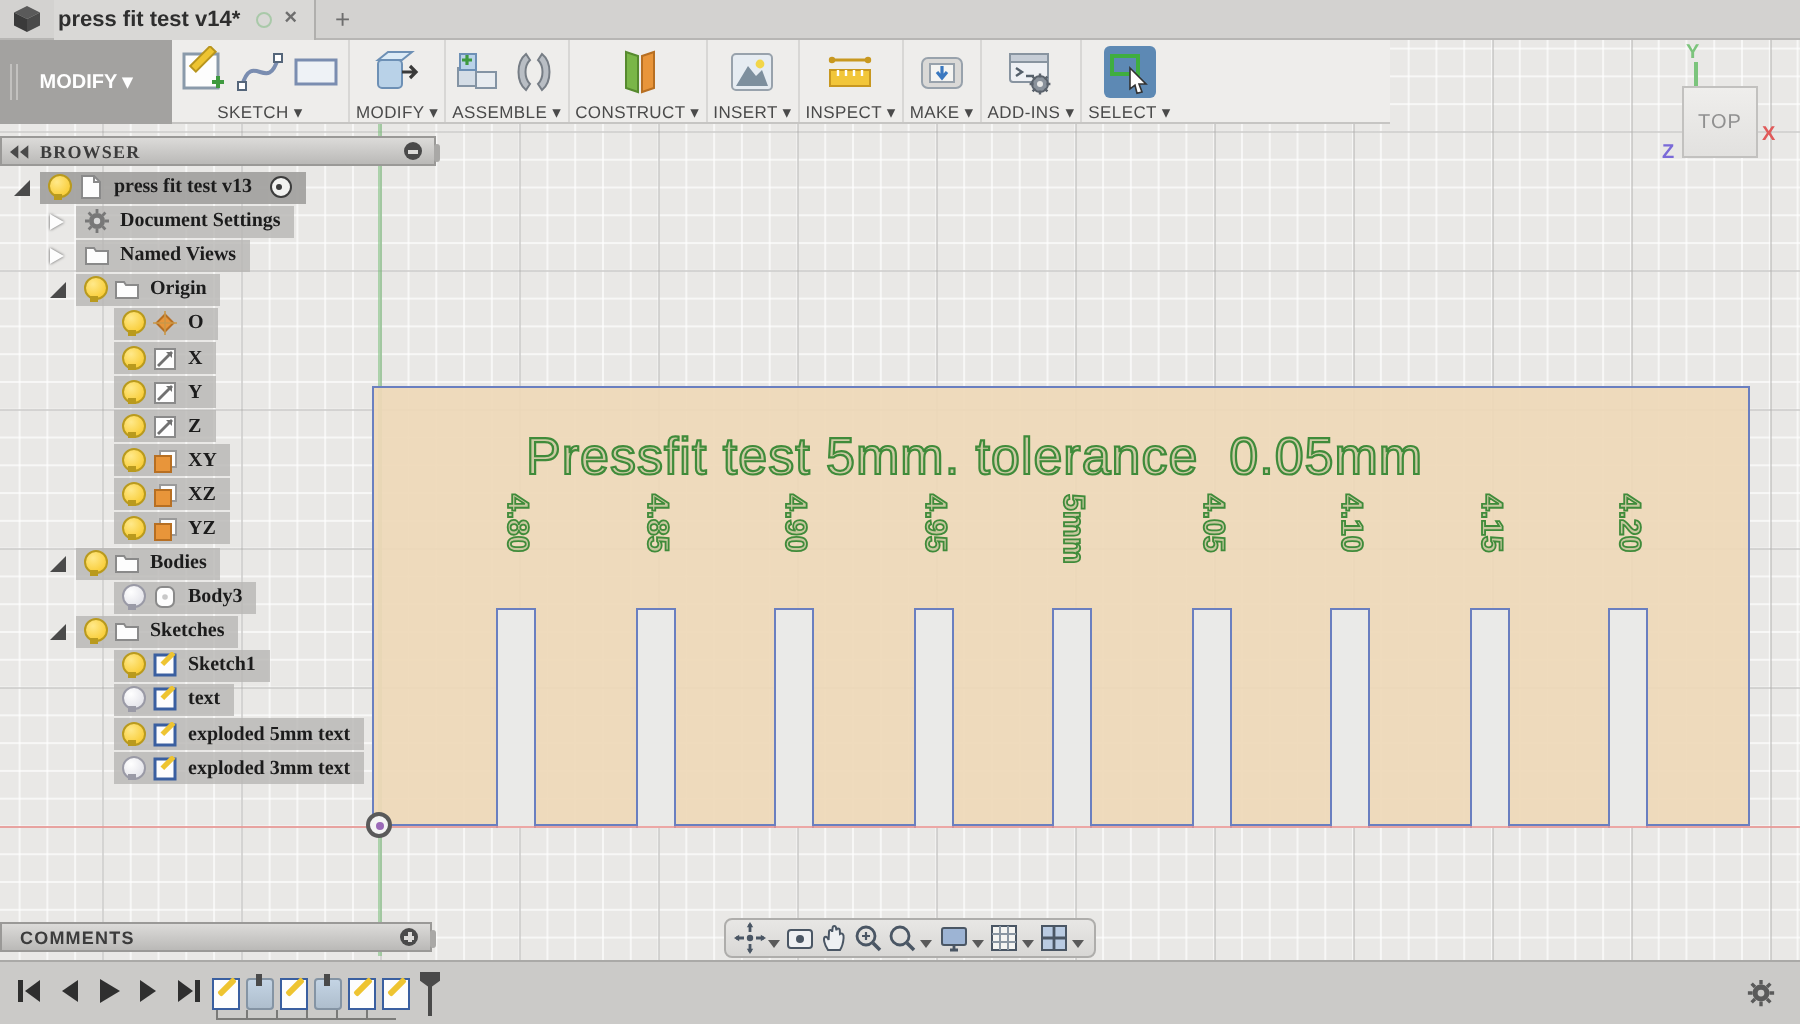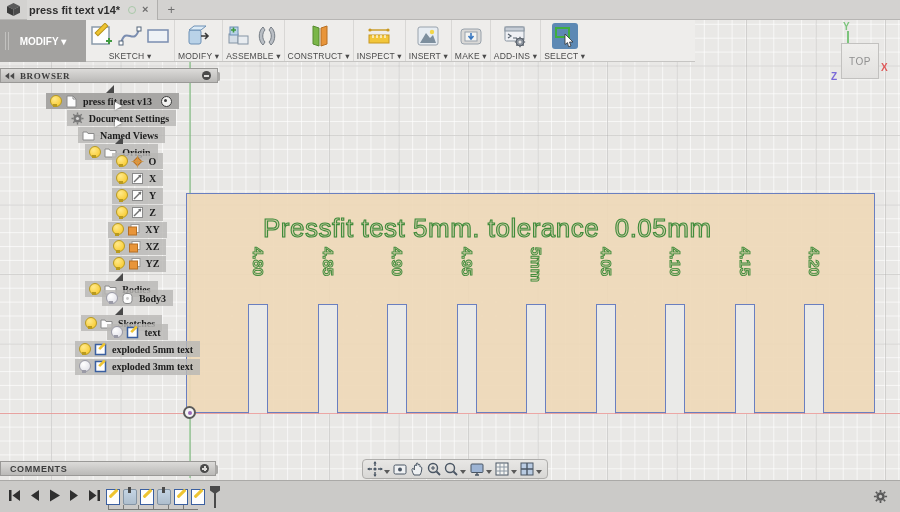--- a/index.html
+++ b/index.html
@@ -57,21 +57,21 @@
   
   #browser { position:absolute; left:0; top:68px; width:218px;font-family:Liberation Serif, serif; }
   .panel-hdr { height:15px; background:linear-gradient(#dcdbd9,#bab9b7); border:1px solid #9a9997; display:flex; align-items:center; padding:0 4px; }
   .panel-hdr .ph-label { font-size:9px; font-weight:bold; color:#3c3c3c; letter-spacing:.6px; margin-left:5px; flex:1; }
   .ph-circle { width:9px; height:9px; border-radius:50%; background:#4a4a4a; position:relative; margin-right:2px; }
   .ph-circle::after { content:""; position:absolute; left:2px; top:3.5px; width:5px; height:2px; background:#dcdbd9; }
   .ph-handle { position:absolute; right:-3px; top:3px; width:3px; height:9px; background:#a9a8a6; border-radius:2px; }
   .collapse-ic { width:10px; height:8px; }
 
   #btree { margin-top:2px; }
-  .brow { height:17.1px; display:flex; align-items:center;flex-direction:column; }
+  .brow { height:17.1px; display:flex; align-items:center; }
   .brow.lv0 { padding-left:7px; } .brow.lv1 { padding-left:25px; } .brow.lv2 { padding-left:57px; }
   .pill { display:inline-flex; align-items:center; gap:5px; background:rgba(184,183,181,.82); padding:1.5px 7px 1.5px 4px; }
   .pill.dark { background:rgba(163,162,160,.95); }
   .blabel { font-size:10px; font-weight:bold; color:#1c1c1c; white-space:nowrap; }
   .tri-open { width:0; height:0; border-left:8px solid transparent; border-bottom:8px solid #4a4a4a; margin-right:5px; }
   .tri-closed { width:0; height:0; border-top:4.5px solid transparent; border-bottom:4.5px solid transparent; border-left:7px solid #fdfdfd; margin-right:6px; filter:drop-shadow(0 0 .8px #555); }
   .bulb { width:10px; height:13px; position:relative; flex:none; }
   .bulb::before { content:""; position:absolute; left:0; top:0; width:10px; height:10px; border-radius:50%; }
   .bulb::after { content:""; position:absolute; left:3px; top:9.5px; width:4px; height:3px; }
   .bulb.on::before { background:radial-gradient(circle at 35% 30%, #ffe98a, #f7c520); border:1px solid #b99a1e; }
@@ -151,21 +151,21 @@
     <div id="vc-z" class="vc-axis">Z</div>
   </div>
 
   <div id="tabbar">
     <svg class="cube-ic" viewBox="0 0 16 14">
       <polygon points="8,0 15,3.5 8,7 1,3.5" fill="#5a5a5a"></polygon>
       <polygon points="1,3.5 8,7 8,14 1,10.5" fill="#3a3a3a"></polygon>
       <polygon points="15,3.5 8,7 8,14 15,10.5" fill="#4a4a4a"></polygon>
     </svg>
     <div id="doc-tab">
-      <span class="t-title">press fit text v14*</span>
+      <span class="t-title">press fit test v14*</span>
       <span class="sync-dot"></span>
       <span class="tab-close">×</span>
     </div>
     <span id="new-tab">+</span>
   </div>
 
   <div id="toolbar">
     <div id="model-btn">MODIFY ▾</div>
 
     <div class="tgroup">
@@ -216,44 +216,44 @@
     </div>
 
     <div class="tgroup">
       <div class="tg-icons">
         <svg class="tico" viewBox="0 0 26 26">
           <polygon points="7,3 13,5 13,23 7,21" fill="#7ab648" stroke="#568a2e"></polygon>
           <polygon points="15,5 21,3 21,21 15,23" fill="#e8953a" stroke="#b76f22"></polygon>
         </svg>
       </div>
       <div class="tg-label">CONSTRUCT ▾</div>
+    </div>
+
+    <div class="tgroup">
+      <div class="tg-icons">
+        <svg class="tico" viewBox="0 0 26 26">
+          <rect x="3" y="4" width="20" height="18" rx="2" fill="#e6ecf2" stroke="#98a2ac"></rect>
+          <circle cx="17" cy="9" r="2.2" fill="#f2d64a"></circle>
+          <polygon points="5,20 11,10 15,15 18,12 21,20" fill="#7d8f9e"></polygon>
+        </svg>
+      </div>
+      <div class="tg-label">INSERT ▾</div>
     </div>
 
     <div class="tgroup">
       <div class="tg-icons">
         <svg class="tico" viewBox="0 0 26 26">
           <path d="M4,7 h18" stroke="#c89820" stroke-width="1.4"></path>
           <circle cx="4" cy="7" r="1.6" fill="#c89820"></circle>
             <circle cx="22" cy="7" r="1.6" fill="#c89820"></circle>
           <rect x="3" y="12" width="20" height="8" fill="#f2c63a" stroke="#c89820"></rect>
           <path d="M7,12 v3 M11,12 v3 M15,12 v3 M19,12 v3" stroke="#fff" stroke-width="1.2"></path>
         </svg>
       </div>
       <div class="tg-label">INSPECT ▾</div>
-    </div>
-
-    <div class="tgroup">
-      <div class="tg-icons">
-        <svg class="tico" viewBox="0 0 26 26">
-          <rect x="3" y="4" width="20" height="18" rx="2" fill="#e6ecf2" stroke="#98a2ac"></rect>
-          <circle cx="17" cy="9" r="2.2" fill="#f2d64a"></circle>
-          <polygon points="5,20 11,10 15,15 18,12 21,20" fill="#7d8f9e"></polygon>
-        </svg>
-      </div>
-      <div class="tg-label">INSERT ▾</div>
     </div>
 
     <div class="tgroup">
       <div class="tg-icons">
         <svg class="tico" viewBox="0 0 26 26">
           <rect x="3" y="6" width="20" height="15" rx="3" fill="#dad9d7" stroke="#98a2ac"></rect>
           <rect x="7" y="9" width="12" height="9" fill="#f4f4f2" stroke="#98a2ac"></rect>
           <path d="M13,10 v5 M10.5,13 l2.5,3 2.5,-3" fill="none" stroke="#3a78c0" stroke-width="1.6"></path>
         </svg>
       </div>
@@ -450,20 +450,30 @@
         <span class="tri-open"></span>
         <span class="pill">
           <span class="bulb on"></span>
           <svg class="mi" viewBox="0 0 13 13">
               <path d="M1,3 h4 l1,1.5 h6 v6.5 h-11 z" fill="#fdfdfd" stroke="#8a8a8a"></path>
             </svg>
           <span class="blabel">Sketches</span>
         </span>
       </div>
 
+      <div class="brow lv2">
+        <span class="pill">
+          <span class="bulb on"></span>
+          <svg class="mi" viewBox="0 0 13 13">
+              <rect x="1.5" y="1.5" width="10" height="10" fill="#fdfdfd" stroke="#3a5fa0" stroke-width="1.5"></rect>
+              <rect x="4" y="2" width="8" height="2.6" fill="#eec431" transform="rotate(-45 8 3.3)"></rect>
+            </svg>
+          <span class="blabel">Sketch1</span>
+        </span>
+      </div>
 
       <div class="brow lv2">
         <span class="pill">
           <span class="bulb off"></span>
           <svg class="mi" viewBox="0 0 13 13">
               <rect x="1.5" y="1.5" width="10" height="10" fill="#fdfdfd" stroke="#3a5fa0" stroke-width="1.5"></rect>
               <rect x="4" y="2" width="8" height="2.6" fill="#eec431" transform="rotate(-45 8 3.3)"></rect>
             </svg>
           <span class="blabel">text</span>
         </span>

